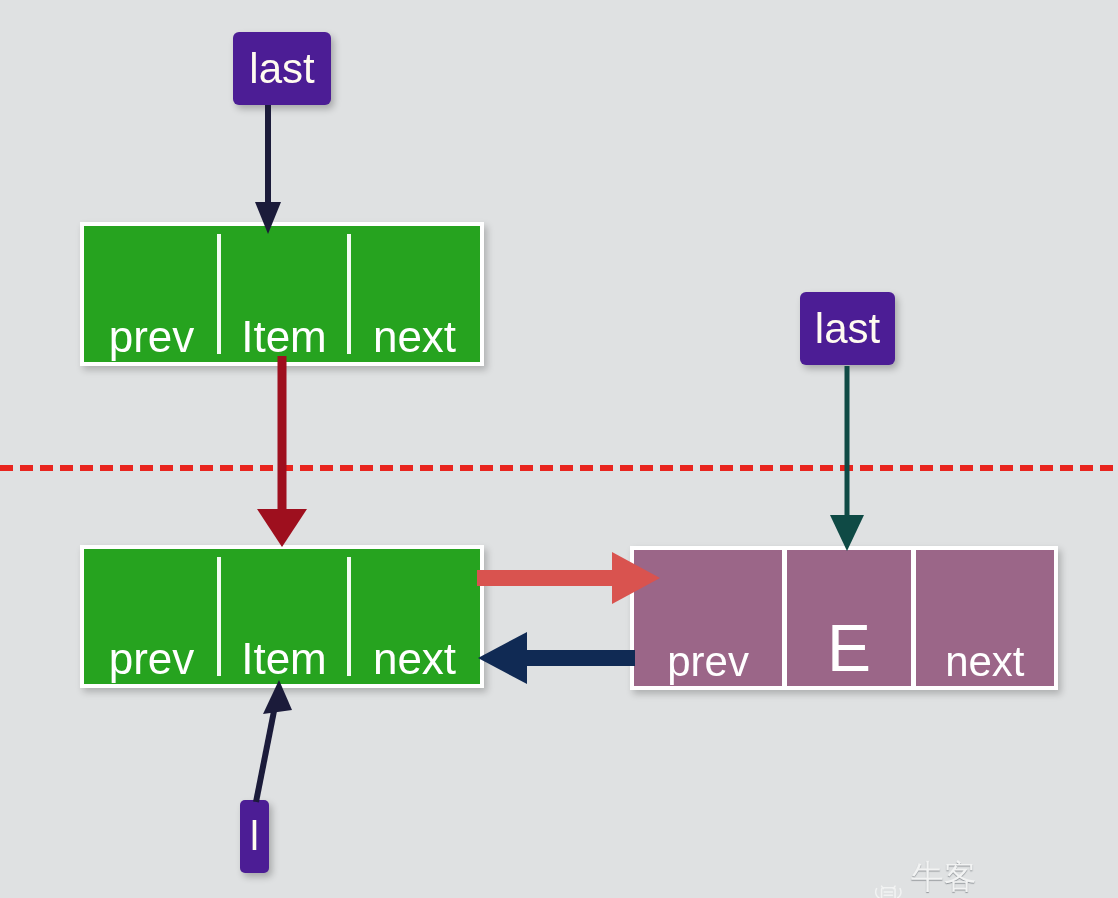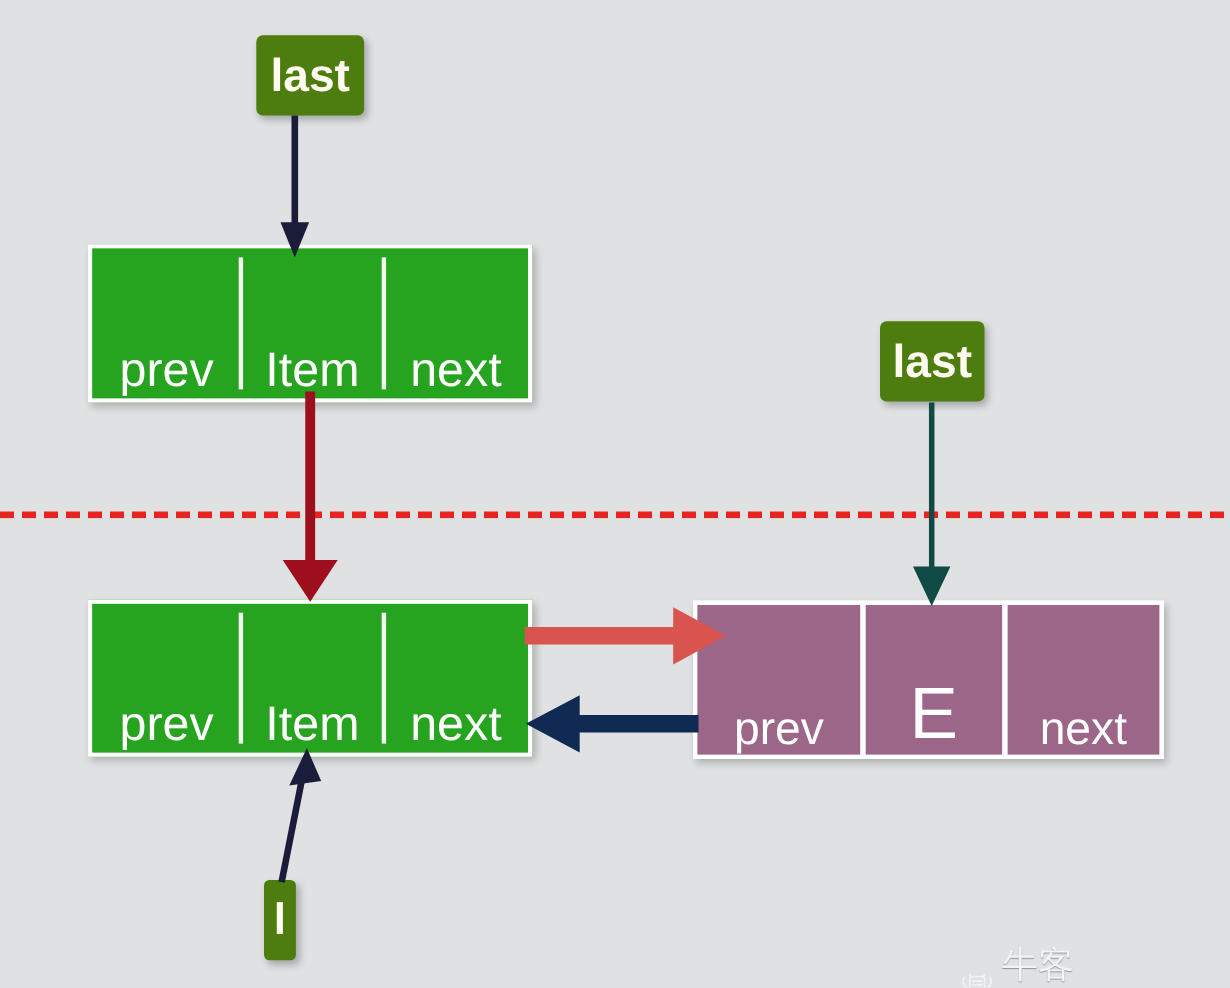--- a/index.html
+++ b/index.html
@@ -55,27 +55,26 @@
   }
   .node.purple .cell + .cell { margin-left: 5px; }
   .node.purple .cell.big { font-size: 66px; }
 
   
   .chip {
     position: absolute;
     display: flex;
     align-items: center;
     justify-content: center;
-    background: #4d7c0f;
+    background: #4c1d95;
     border-radius: 6px;
     color: #fffbf0;
     font-size: 42px;
     box-shadow: 3px 4px 7px rgba(0,0,0,0.25);
     box-sizing: border-box;
-    font-weight: bold;
   }
 
   
   .dashed-line {
     position: absolute;
     left: 0;
     width: 1118px;
     height: 6px;
     background: repeating-linear-gradient(
       to right,

